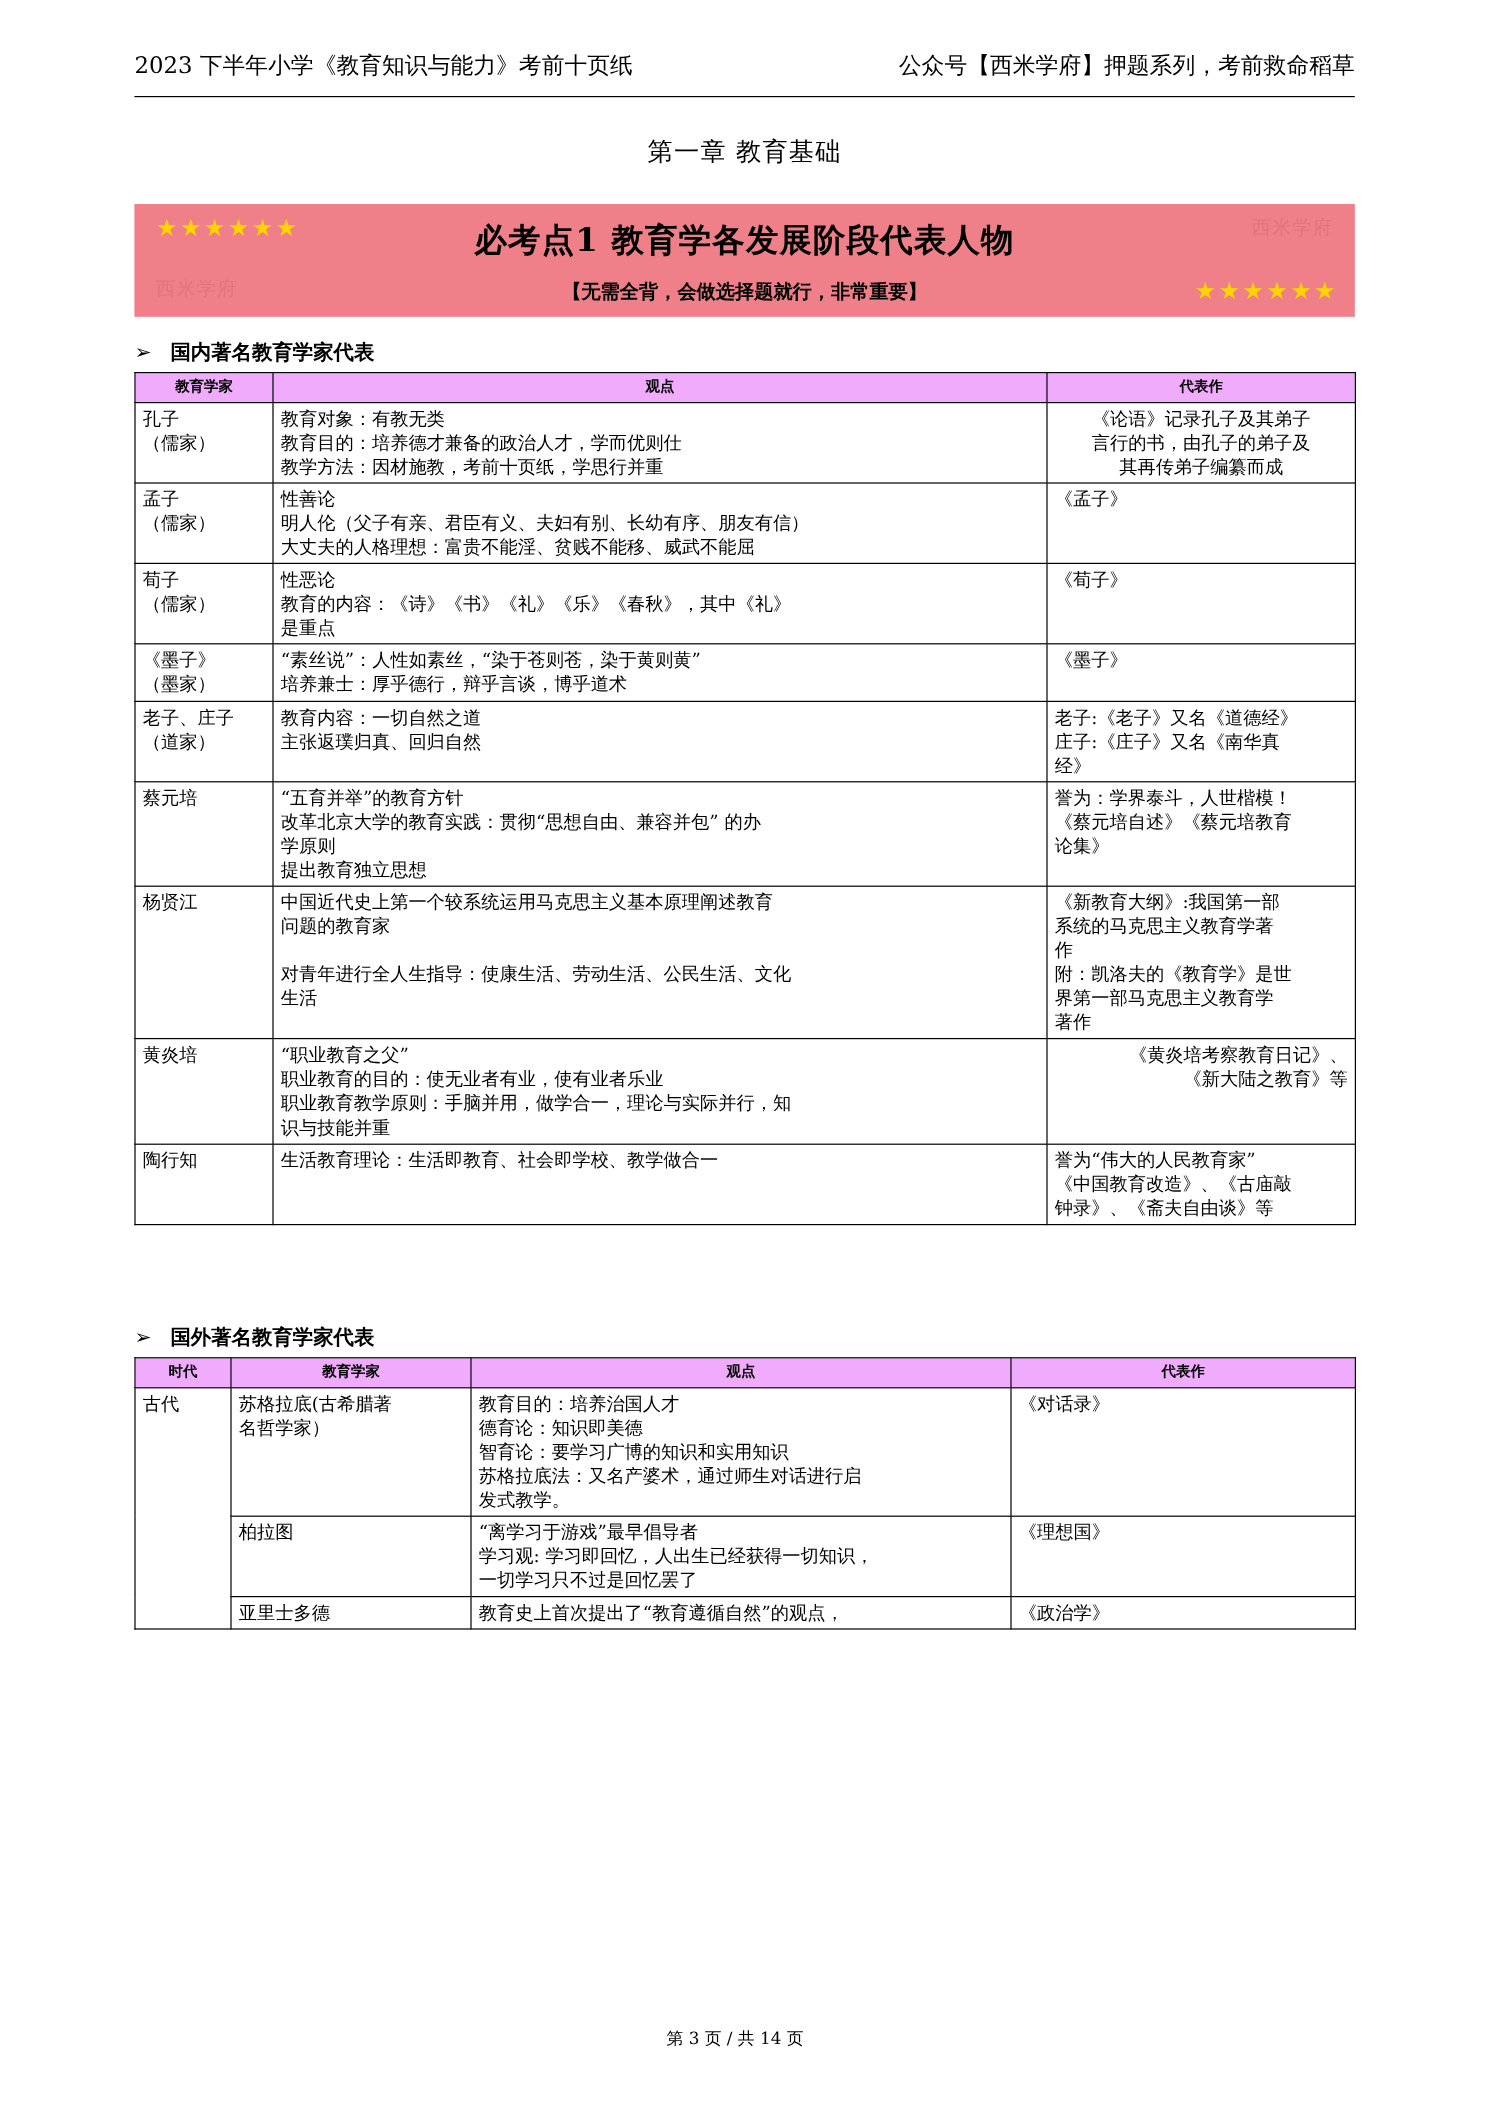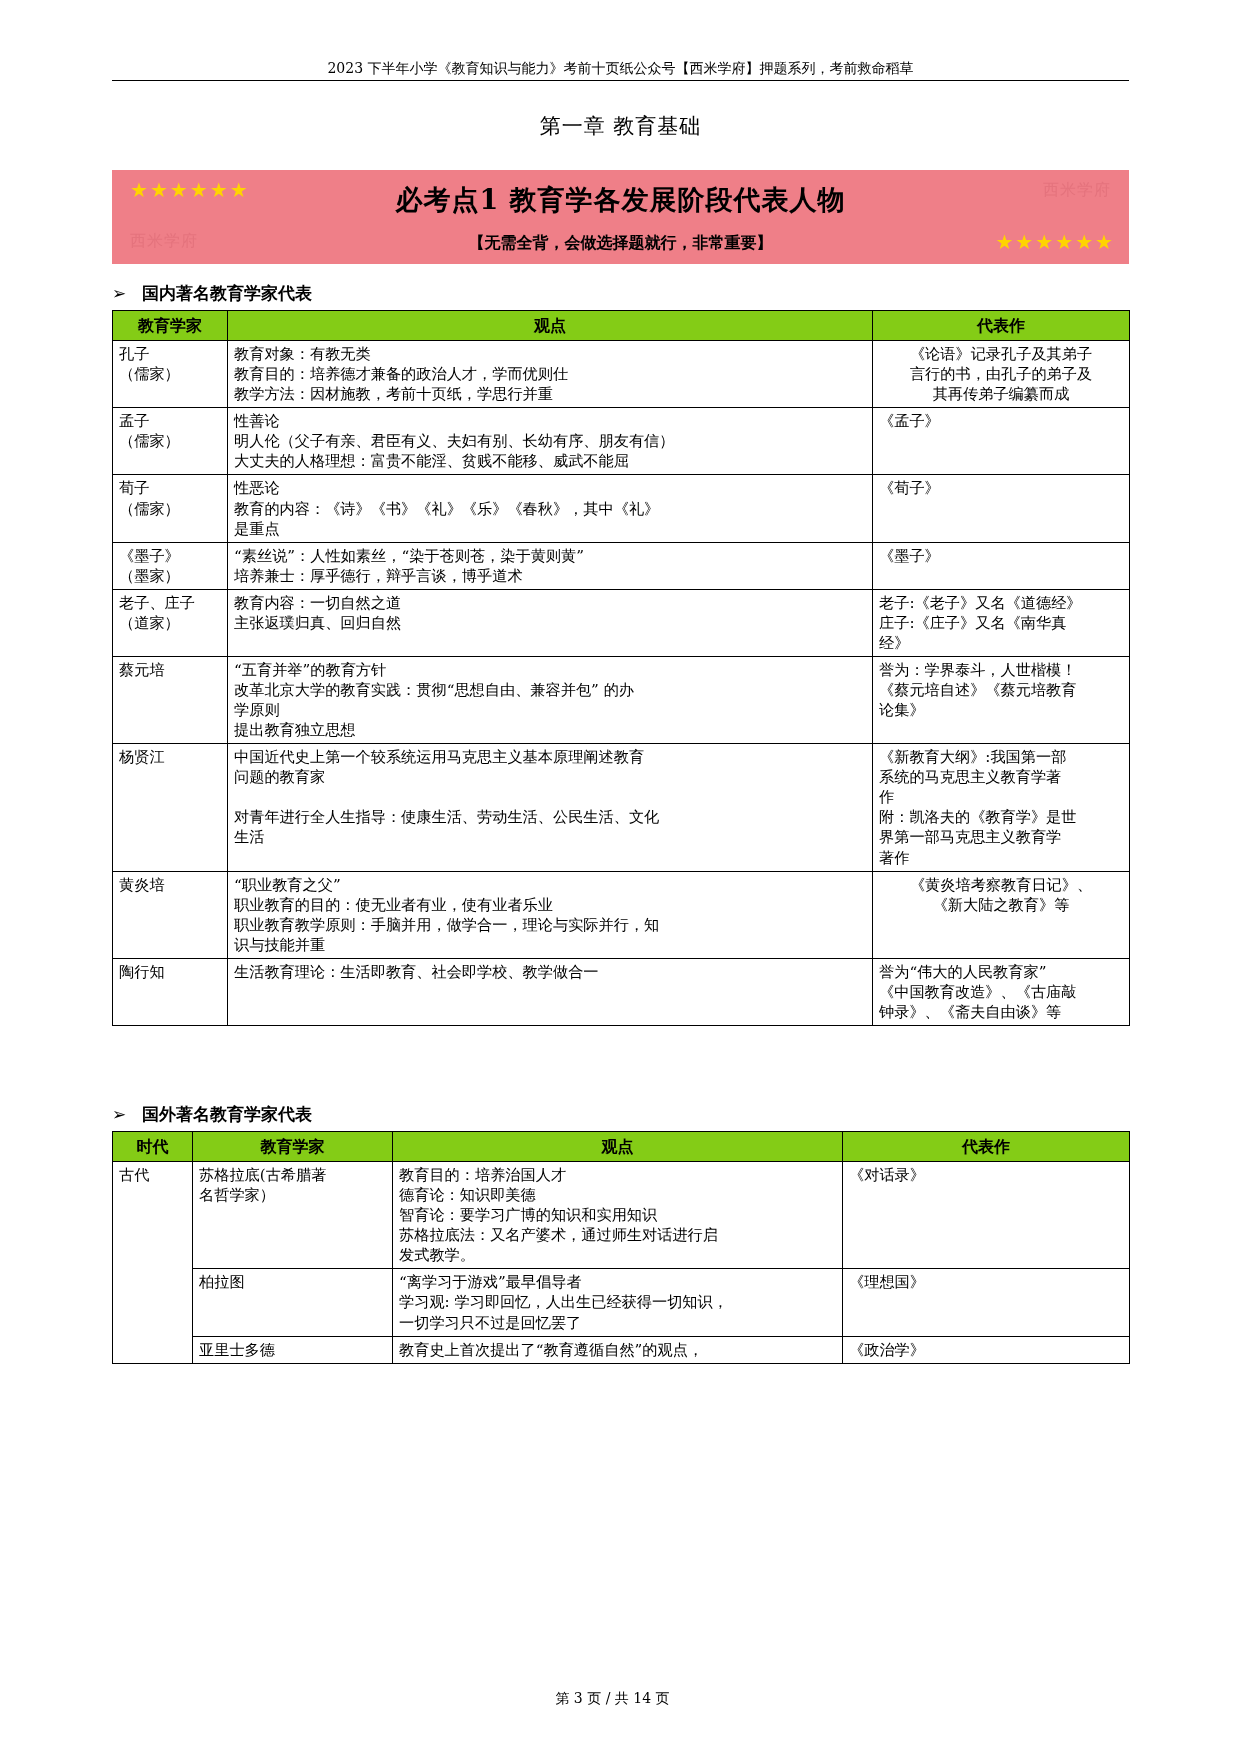--- a/index.html
+++ b/index.html
@@ -19,26 +19,25 @@
     box-sizing: border-box;
     padding: 0;
     overflow: hidden;
   }
   .header {
     position: absolute;
     top: 44px;
     left: 112px;
     right: 112px;
     display: flex;
-    justify-content: center;
+    justify-content: space-between;
     align-items: flex-end;
-    font-size: 14px;
+    font-size: 19px;
     line-height: 1.2;
     white-space: nowrap;
-    margin-top: 16px;
   }
   .header-rule {
     position: absolute;
     top: 80px;
     left: 112px;
     right: 112px;
     border-bottom: 1.6px solid #000;
   }
   .chapter-title {
     position: absolute;
@@ -136,24 +135,24 @@
     line-height: 1.32;
   }
   table.grid td, table.grid th {
     border: 1.1px solid #000;
     padding: 3px 6px;
     vertical-align: top;
     font-weight: normal;
     text-align: left;
   }
   table.grid th {
-    background: #84cc16;
+    background: #f0abfc;
     text-align: center;
     font-weight: bold;
-    font-size: 16px;
+    font-size: 12px;
     padding: 4px 6px;
     vertical-align: middle;
   }
   td.center-mid {
     text-align: center;
     vertical-align: middle;
   }
   td.center-top {
     text-align: center;
     vertical-align: top;
@@ -319,21 +318,21 @@
         <tr>
           <td class="center-mid">
             <span class="cellline">黄炎培</span>
           </td>
           <td>
             <span class="cellline">“职业教育之父”</span>
             <span class="cellline">职业教育的目的：使无业者有业，使有业者乐业</span>
             <span class="cellline">职业教育教学原则：手脑并用，做学合一，理论与实际并行，知</span>
             <span class="cellline">识与技能并重</span>
           </td>
-          <td class="center-top" style="text-align: center;">
+          <td class="center-top" style="text-align: right;">
             <span class="cellline">《黄炎培考察教育日记》、</span>
             <span class="cellline">《新大陆之教育》等</span>
           </td>
         </tr>
         <tr>
           <td class="center-mid">
             <span class="cellline">陶行知</span>
           </td>
           <td>
             <span class="cellline">生活教育理论：生活即教育、社会即学校、教学做合一</span>

